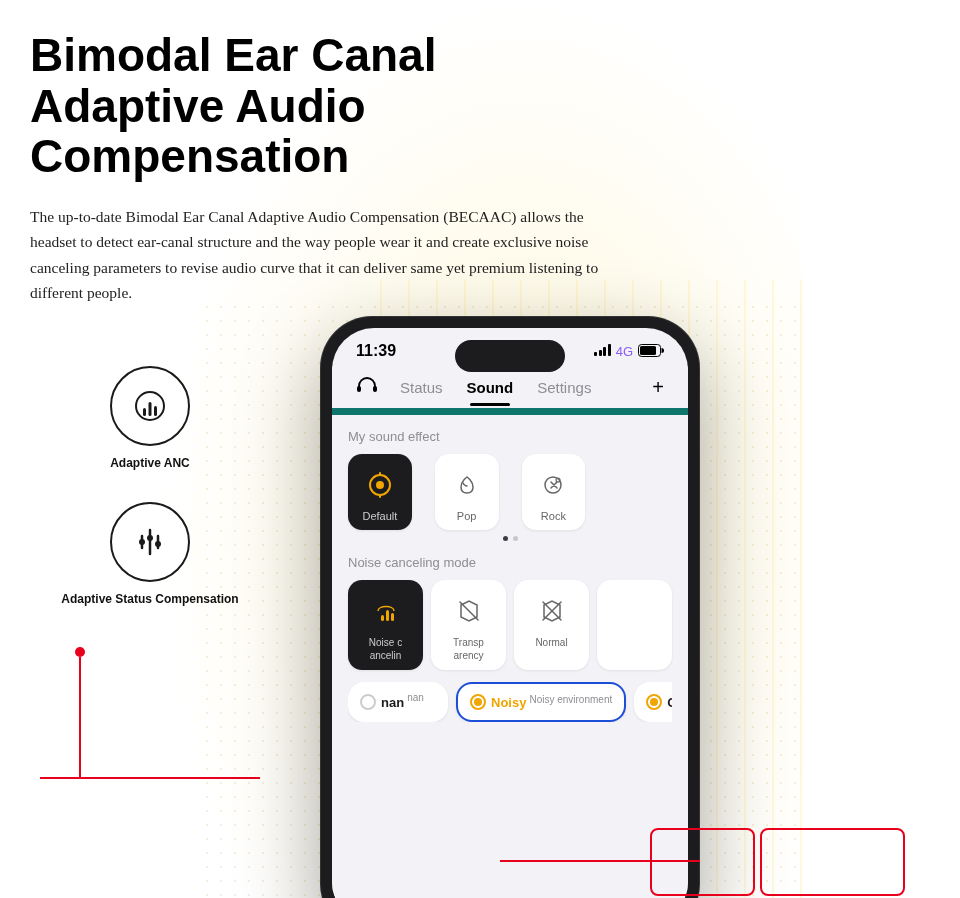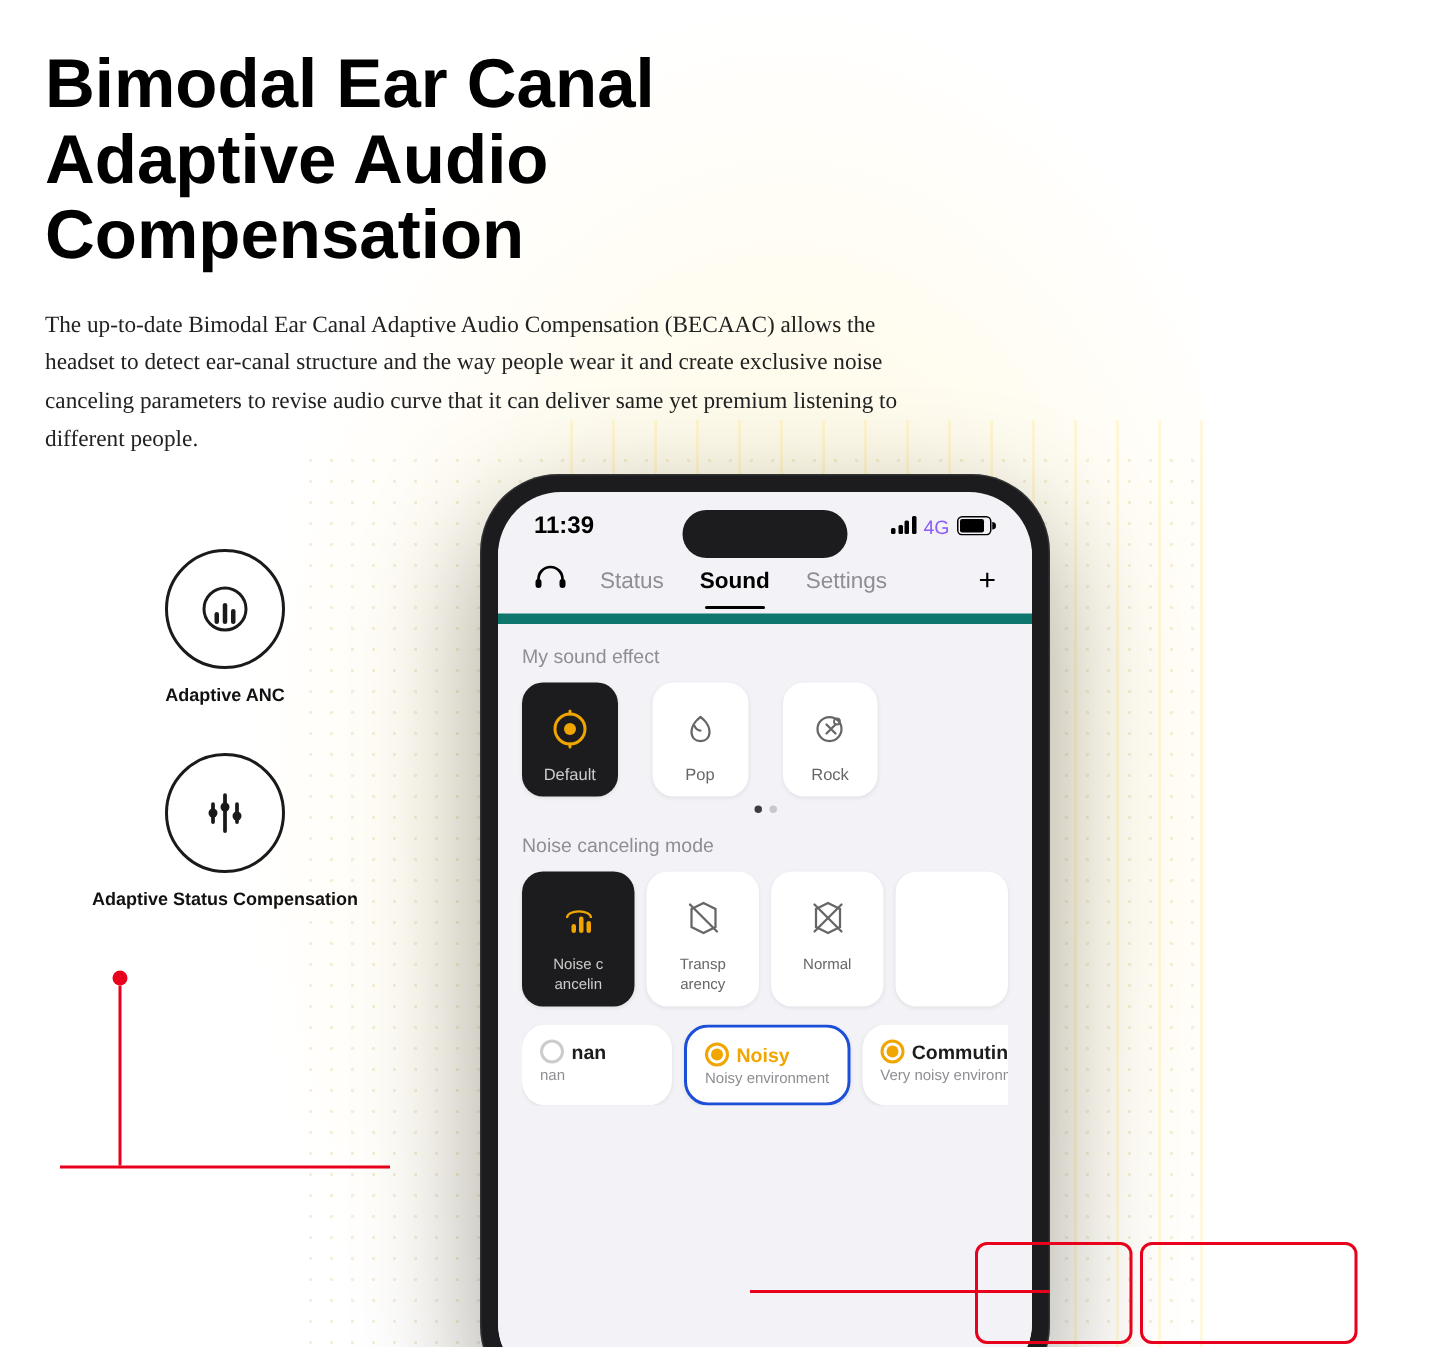--- a/index.html
+++ b/index.html
@@ -391,21 +391,21 @@
       gap: 8px;
       overflow: hidden;
     }
 
     .slider-card {
       flex: 0 0 auto;
       background: #fff;
       border-radius: 16px;
       padding: 10px 12px;
       display: flex;
-      flex-direction: column;
+      flex-direction: row;
       gap: 3px;
       box-shadow: 0 1px 3px rgba(0,0,0,0.08);
       min-width: 100px;
     }
 
     .slider-card.active {
       border: 2px solid #1d4ed8;
       background: #fff;
     }
 

